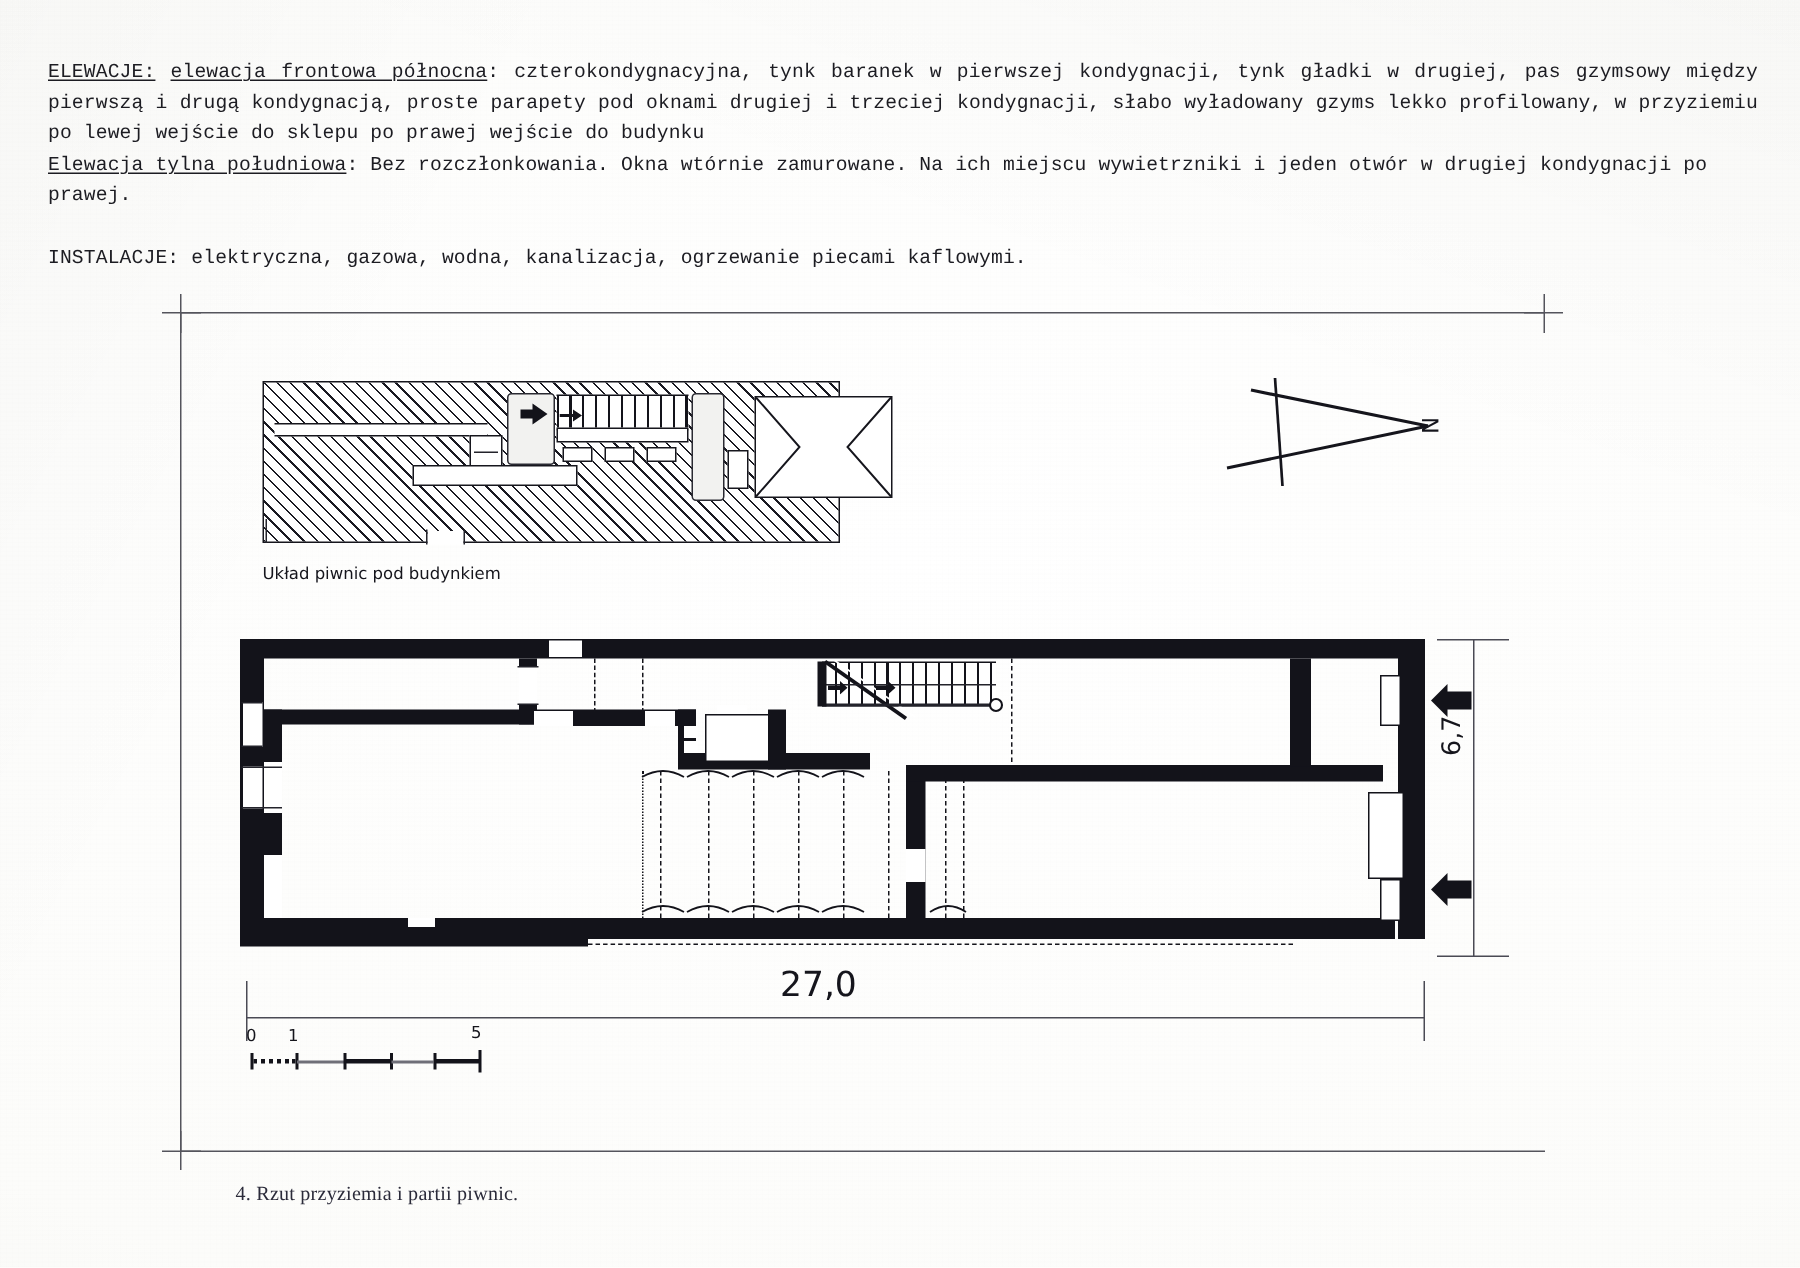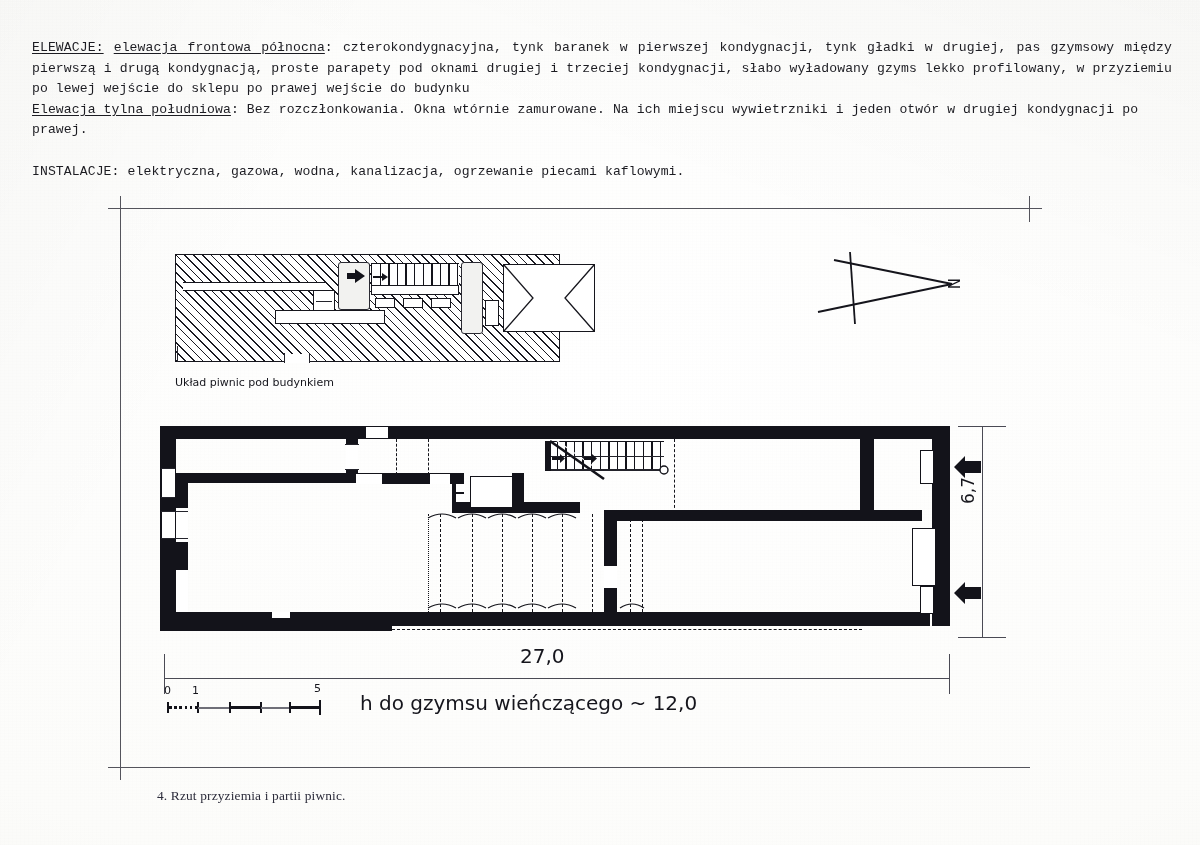--- a/index.html
+++ b/index.html
@@ -398,36 +398,35 @@
   </div>
 
   <div class="dimline" style="left:862px; top:218px; width:0.9px; height:212px;"></div>
   <div class="dimline" style="left:838px; top:218px; width:48px; height:0.9px;"></div>
   <div class="dimline" style="left:838px; top:429px; width:48px; height:0.9px;"></div>
   <span class="dimtxt" style="left:838px; top:296px; font-size:17px; transform:rotate(-90deg); transform-origin:left top;">6,7</span>
 
   <div class="dimline" style="left:44px; top:470px; width:786px; height:0.9px;"></div>
   <div class="dimline" style="left:44px; top:446px; width:0.9px; height:40px;"></div>
   <div class="dimline" style="left:829px; top:446px; width:0.9px; height:40px;"></div>
-  <span class="dimtxt" style="left:400px; top:436px; font-size:20px;">27,0</span>
+  <span class="dimtxt" style="left:400px; top:436px; font-size:23px;">27,0</span>
 
   <div id="scalebar" style="left:46px; top:478px; width:180px; height:40px;">
     <span class="sb-lbl" style="left:-2px; top:-2px;">0</span>
     <span class="sb-lbl" style="left:26px; top:-2px;">1</span>
     <span class="sb-lbl" style="left:148px; top:-4px;">5</span>
 
     <div class="sb-tick" style="left:1px; top:16px;"></div>
     <div class="sb-dash" style="left:3px; top:20px; width:28px;"></div>
     <div class="sb-tick" style="left:31px; top:16px;"></div>
     <div class="sb-seg-l" style="left:32px; top:21px; width:32px;"></div>
     <div class="sb-seg" style="left:64px; top:20px; width:30px;"></div>
     <div class="sb-tick" style="left:63px; top:16px;"></div>
     <div class="sb-tick" style="left:94px; top:16px;"></div>
     <div class="sb-seg-l" style="left:95px; top:21px; width:28px;"></div>
     <div class="sb-tick" style="left:123px; top:16px;"></div>
     <div class="sb-seg" style="left:124px; top:20px; width:30px;"></div>
     <div class="sb-tick" style="left:153px; top:14px; height:15px;"></div>
   </div>
 
-  <span class="hand" style="left:240px; top:483px; font-size:20px;">h do gzymsu wieńczącego ~ 12,0</span>
 </div>
 
 <div id="figcap">4. Rzut przyziemia i partii piwnic.</div>
 
 </body></html>

